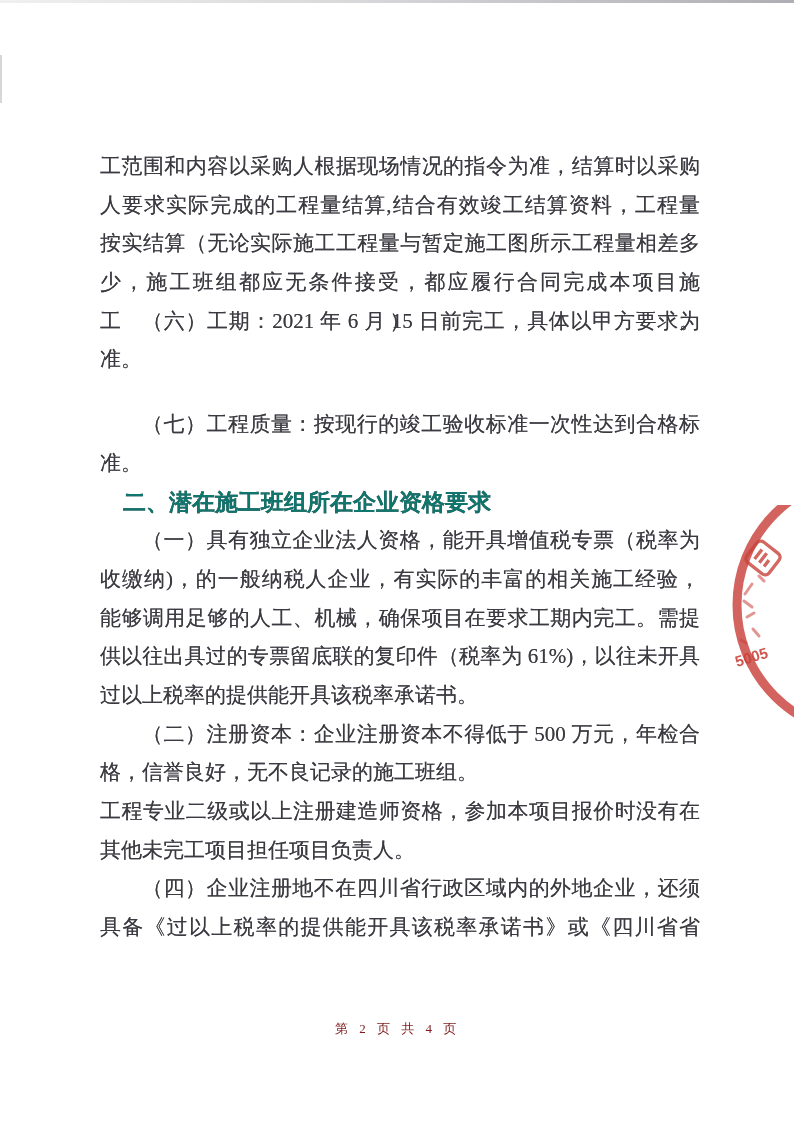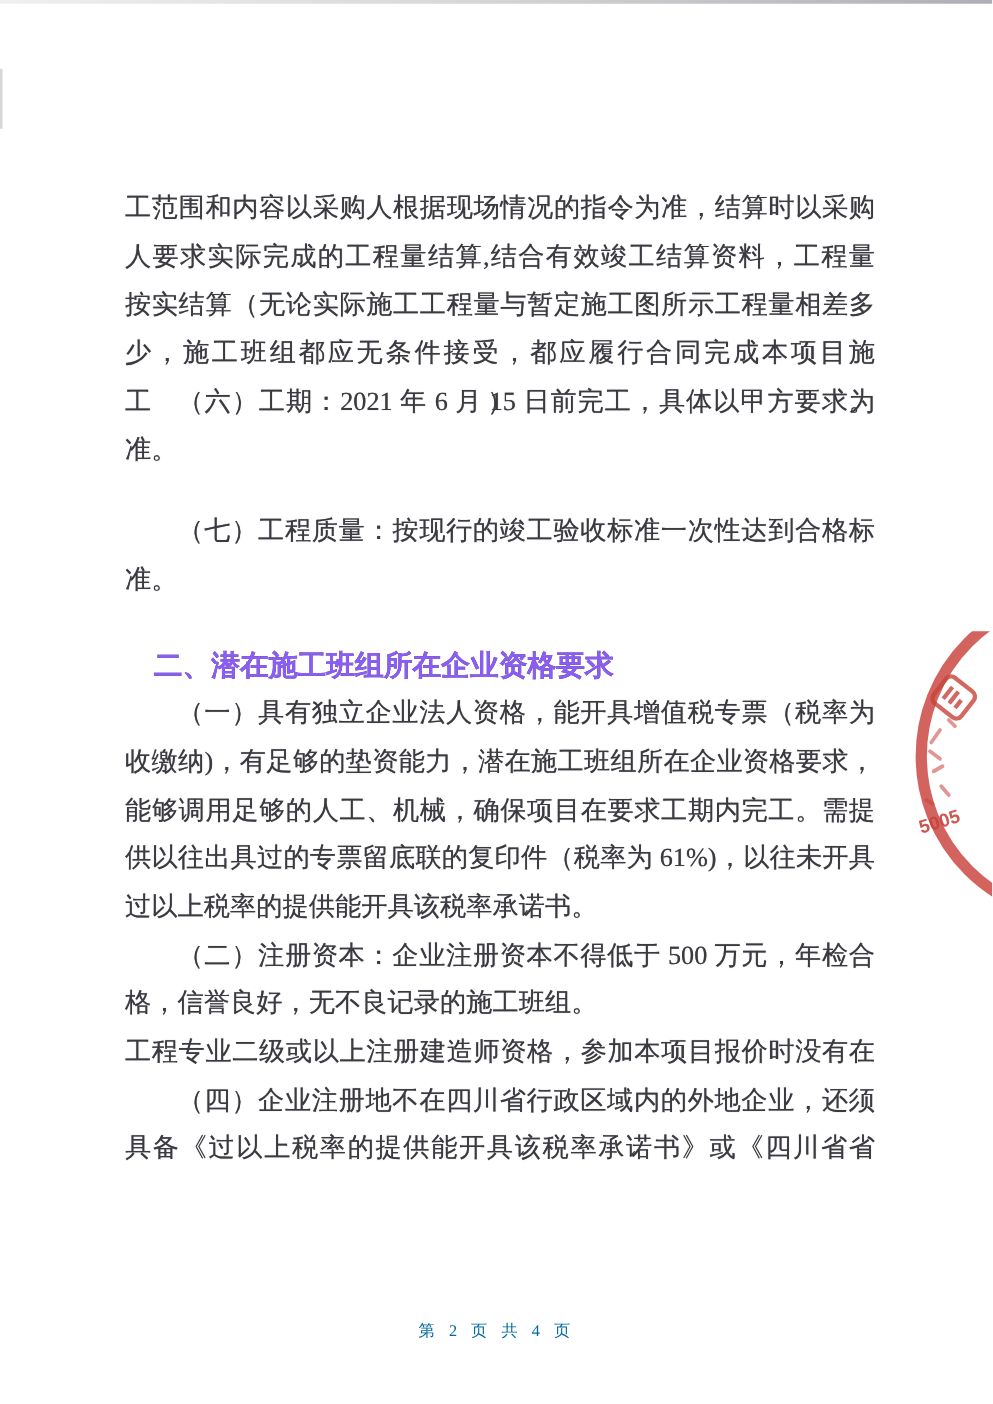--- a/index.html
+++ b/index.html
@@ -37,34 +37,33 @@
     line-height: 38.7px;
   }
   .line.j {
     text-align: justify;
     text-align-last: justify;
   }
   .line.hd {
     font-family: "Liberation Sans", sans-serif;
     font-weight: 700;
     font-size: 23px;
-    color: #8b5cf6;
+    color: #0f766e;
     text-shadow: 0 0 0.5px rgba(41,41,46,0.9);
-    margin-top: 30px;
   }
   .footer {
     position: absolute;
-    top: 1056px;
+    top: 1020px;
     left: 0;
     width: 100%;
     text-align: center;
     font-size: 13px;
     letter-spacing: 3px;
     word-spacing: 2px;
-    color: #0369a1;
+    color: #7f1d1d;
   }
   .seal {
     position: absolute;
     left: 730px;
     top: 505px;
   }
 </style>
 </head>
 <body>
 
@@ -77,27 +76,28 @@
       <div class="line j">工范围和内容以采购人根据现场情况的指令为准，结算时以采购</div>
       <div class="line j">人要求实际完成的工程量结算,结合有效竣工结算资料，工程量</div>
       <div class="line j">按实结算（无论实际施工工程量与暂定施工图所示工程量相差多</div>
       <div class="line j">少，施工班组都应无条件接受，都应履行合同完成本项目施工）。</div>
       <div class="line j" style="padding-left: 2em;">（六）工期：2021 年 6 月 15 日前完工，具体以甲方要求为</div>
       <div class="line">准。</div>
       <div class="line j" style="padding-left: 2em; margin-top: 26px;">（七）工程质量：按现行的竣工验收标准一次性达到合格标</div>
       <div class="line">准。</div>
       <div class="line hd" style="padding-left: 1em;">二、潜在施工班组所在企业资格要求</div>
       <div class="line j" style="padding-left: 2em;">（一）具有独立企业法人资格，能开具增值税专票（税率为</div>
-      <div class="line j">收缴纳)，有足够的垫资能力，潜在施工班组所在企业资格要求，</div>
+      <div class="line j">收缴纳)，的一般纳税人企业，有实际的丰富的相关施工经验，</div>
       <div class="line j">能够调用足够的人工、机械，确保项目在要求工期内完工。需提</div>
       <div class="line j">供以往出具过的专票留底联的复印件（税率为 61%)，以往未开具</div>
       <div class="line">过以上税率的提供能开具该税率承诺书。</div>
       <div class="line j" style="padding-left: 2em;">（二）注册资本：企业注册资本不得低于 500 万元，年检合</div>
       <div class="line">格，信誉良好，无不良记录的施工班组。</div>
       <div class="line j">工程专业二级或以上注册建造师资格，参加本项目报价时没有在</div>
+      <div class="line">其他未完工项目担任项目负责人。</div>
       <div class="line j" style="padding-left: 2em;">（四）企业注册地不在四川省行政区域内的外地企业，还须</div>
       <div class="line j">具备《过以上税率的提供能开具该税率承诺书》或《四川省省</div>
     </div>
 
   <svg class="seal" width="64" height="215" viewBox="730 505 64 215">
     <defs>
       <filter id="sblur" x="-20%" y="-20%" width="140%" height="140%">
         <feGaussianBlur stdDeviation="0.5"></feGaussianBlur>
       </filter>
     </defs>

